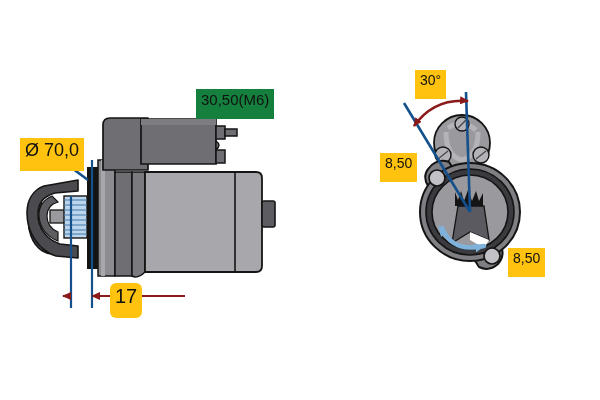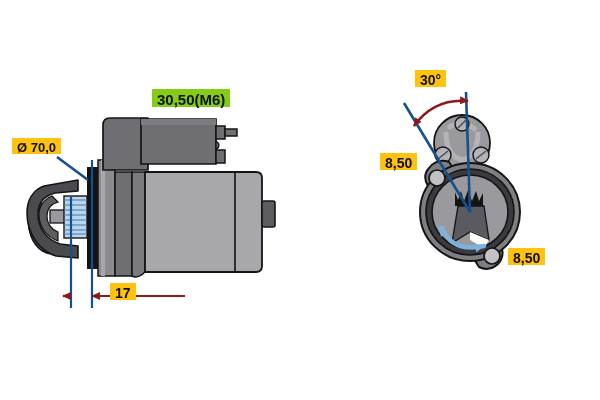--- a/index.html
+++ b/index.html
@@ -25,37 +25,38 @@
     position: absolute;
     left: 0;
     top: 0;
     width: 600px;
     height: 400px;
     display: block;
   }
   .callout {
     position: absolute;
     font-family: "Liberation Sans", sans-serif;
-    font-weight: bold;
+    font-weight: normal;
     color: #111111;
     line-height: 1;
     white-space: nowrap;
-    padding: 3px 5px 0 5px;
+    padding: 3px 5px 12px 5px;
     box-sizing: border-box;
     letter-spacing: 0px;
   }
   .callout.yellow {
     background: #FFC20E;
   }
   .callout.blue {
-    background: #84cc16;
-  }
-  .c-dia70  { left: 12px;   top: 138px; font-size: 13px; }
+    background: #15803d;
+    margin-left: 44px;
+  }
+  .c-dia70  { left: 20px;   top: 138px; font-size: 18px; }
   .c-m6     { left: 152px; top: 89px;  font-size: 15px; }
-  .c-17     { left: 110px; top: 283px; font-size: 14px; }
+  .c-17     { left: 110px; top: 283px; font-size: 20px; border-radius: 6px; }
   .c-30deg  { left: 415px; top: 70px;  font-size: 14px; }
   .c-850a   { left: 380px; top: 153px; font-size: 14px; }
   .c-850b   { left: 508px; top: 248px; font-size: 14px; }
   .c-8910   { left: 433px; top: 198px; font-size: 15px; }
 </style>
 </head>
 <body>
 
 <div id="canvas-root">
 

